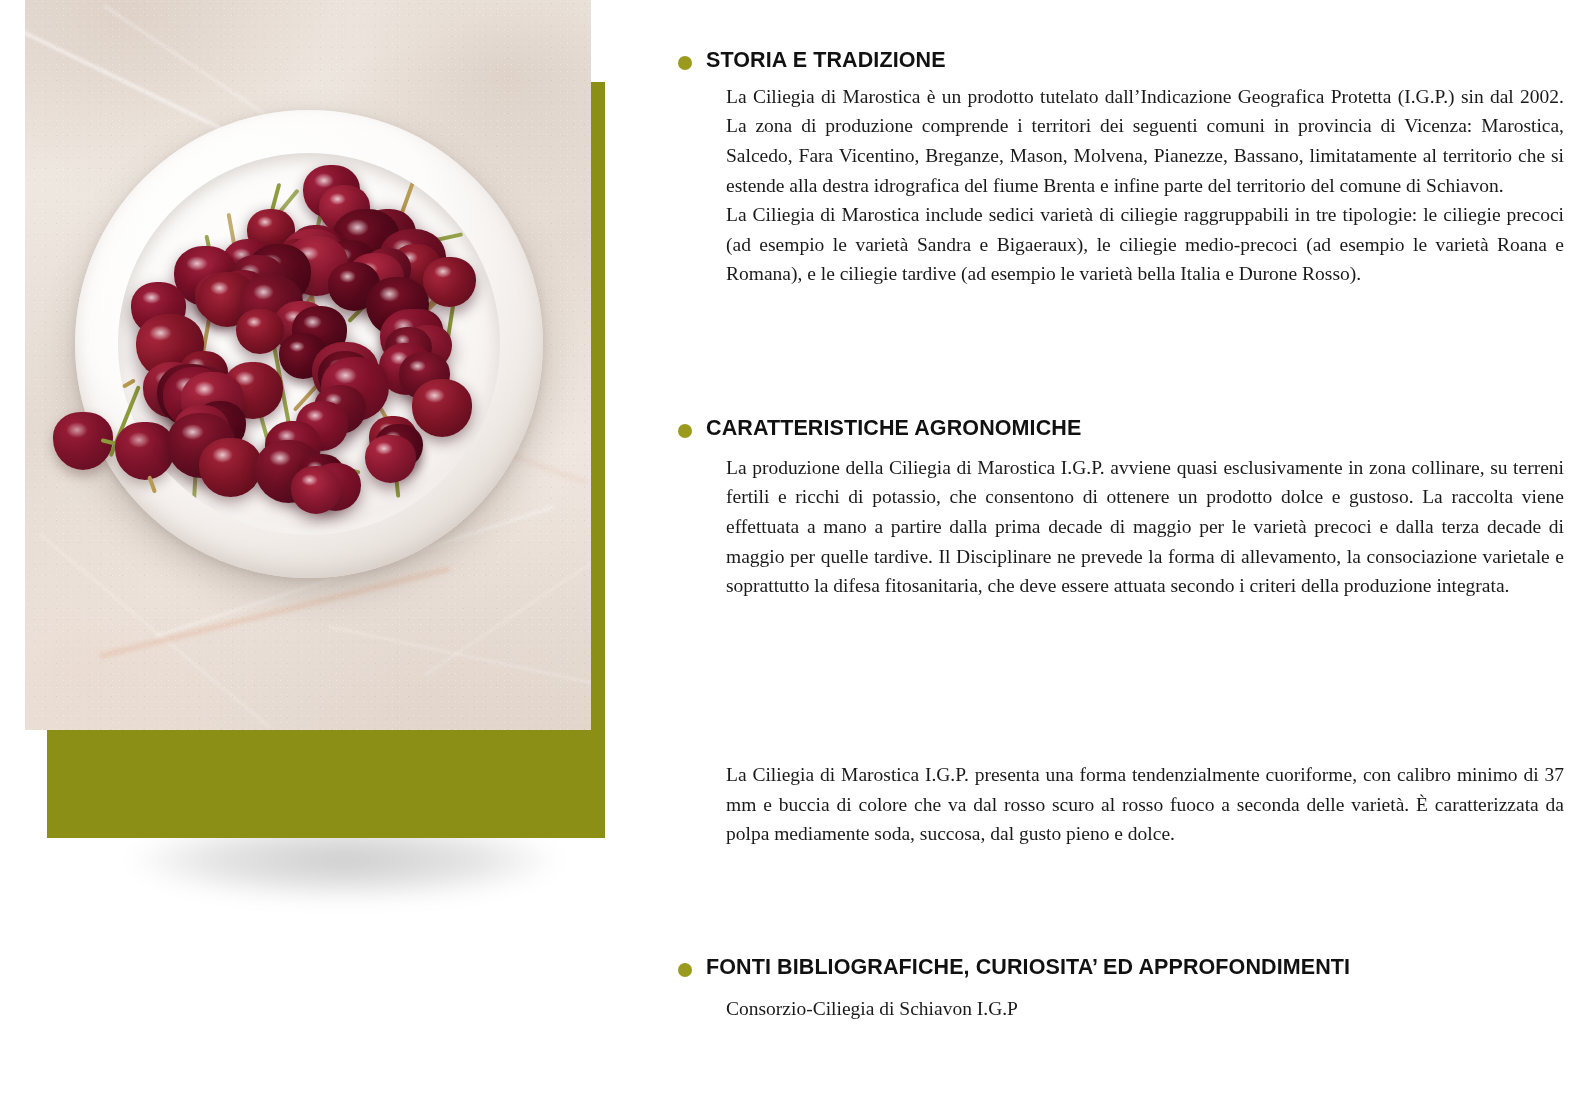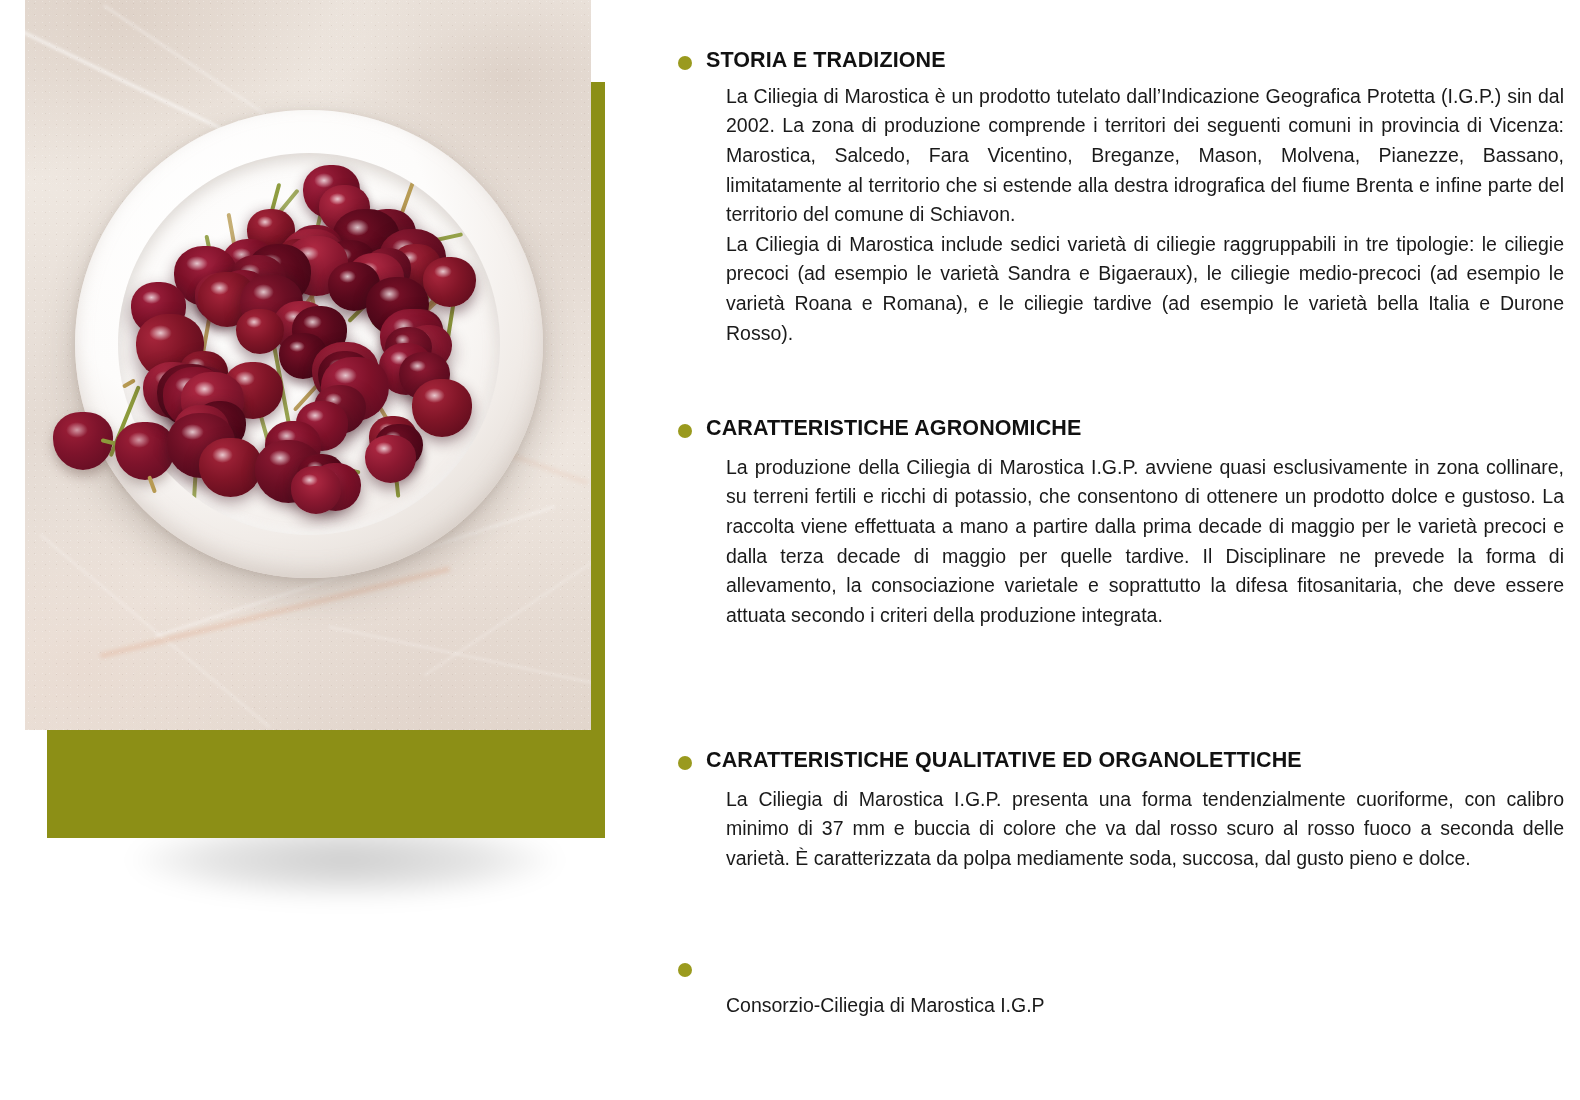--- a/index.html
+++ b/index.html
@@ -116,21 +116,21 @@
     margin-top:8px;
   }
   .sec-title{
     font-size:21.5px;font-weight:bold;color:#111111;
     letter-spacing:.1px;line-height:1.15;
   }
   .sec-body{
     margin-left:48px;
     font-size:19.5px;line-height:1.52;color:#1a1a1a;
     text-align:justify;
-    font-family:Liberation Sans, sans-serif;
+    font-family:Liberation Serif, serif;
   }
   .sec-body p{margin:0;}
   .s1{position:absolute;left:18px;top:48px;width:848px;}
   .s1 .sec-body{width:838px;margin-top:9px;}
   .s2{position:absolute;left:18px;top:416px;width:848px;}
   .s2 .sec-body{width:838px;margin-top:12px;}
   .s3{position:absolute;left:18px;top:748px;width:848px;}
   .s3 .sec-body{width:838px;margin-top:12px;}
   .s4{position:absolute;left:18px;top:955px;width:848px;}
   .s4 .sec-body{width:838px;margin-top:14px;text-align:left;}
@@ -294,31 +294,28 @@
     <div class="sec-head">
       <span class="bullet" style="background: rgb(154, 154, 30);"></span>
       <span class="sec-title">CARATTERISTICHE AGRONOMICHE</span>
     </div>
     <div class="sec-body">
       <p>La produzione della Ciliegia di Marostica I.G.P. avviene quasi esclusivamente in zona collinare, su terreni fertili e ricchi di potassio, che consentono di ottenere un prodotto dolce e gustoso. La raccolta viene effettuata a mano a partire dalla prima decade di maggio per le varietà precoci e dalla terza decade di maggio per quelle tardive. Il Disciplinare ne prevede la forma di allevamento, la consociazione varietale e soprattutto la difesa fitosanitaria, che deve essere attuata secondo i criteri della produzione integrata.</p>
     </div>
   </div>
 
   <div class="section s3">
-    <div class="sec-head">
-      <span class="bullet" style="background: rgb(154, 154, 30);"></span>
-      <span class="sec-title">CARATTERISTICHE QUALITATIVE ED ORGANOLETTICHE</span>
-    </div>
     <div class="sec-body">
       <p>La Ciliegia di Marostica I.G.P. presenta una forma tendenzialmente cuoriforme, con calibro minimo di 37 mm e buccia di colore che va dal rosso scuro al rosso fuoco a seconda delle varietà. È caratterizzata da polpa mediamente soda, succosa, dal gusto pieno e dolce.</p>
     </div>
   </div>
 
   <div class="section s4">
     <div class="sec-head">
       <span class="bullet" style="background: rgb(154, 154, 30);"></span>
+      <span class="sec-title">FONTI BIBLIOGRAFICHE, CURIOSITA’ ED APPROFONDIMENTI</span>
     </div>
     <div class="sec-body">
-      <p>Consorzio-Ciliegia di Marostica I.G.P</p>
+      <p>Consorzio-Ciliegia di Schiavon I.G.P</p>
     </div>
   </div>
 
 </div>
 
 </body></html>

